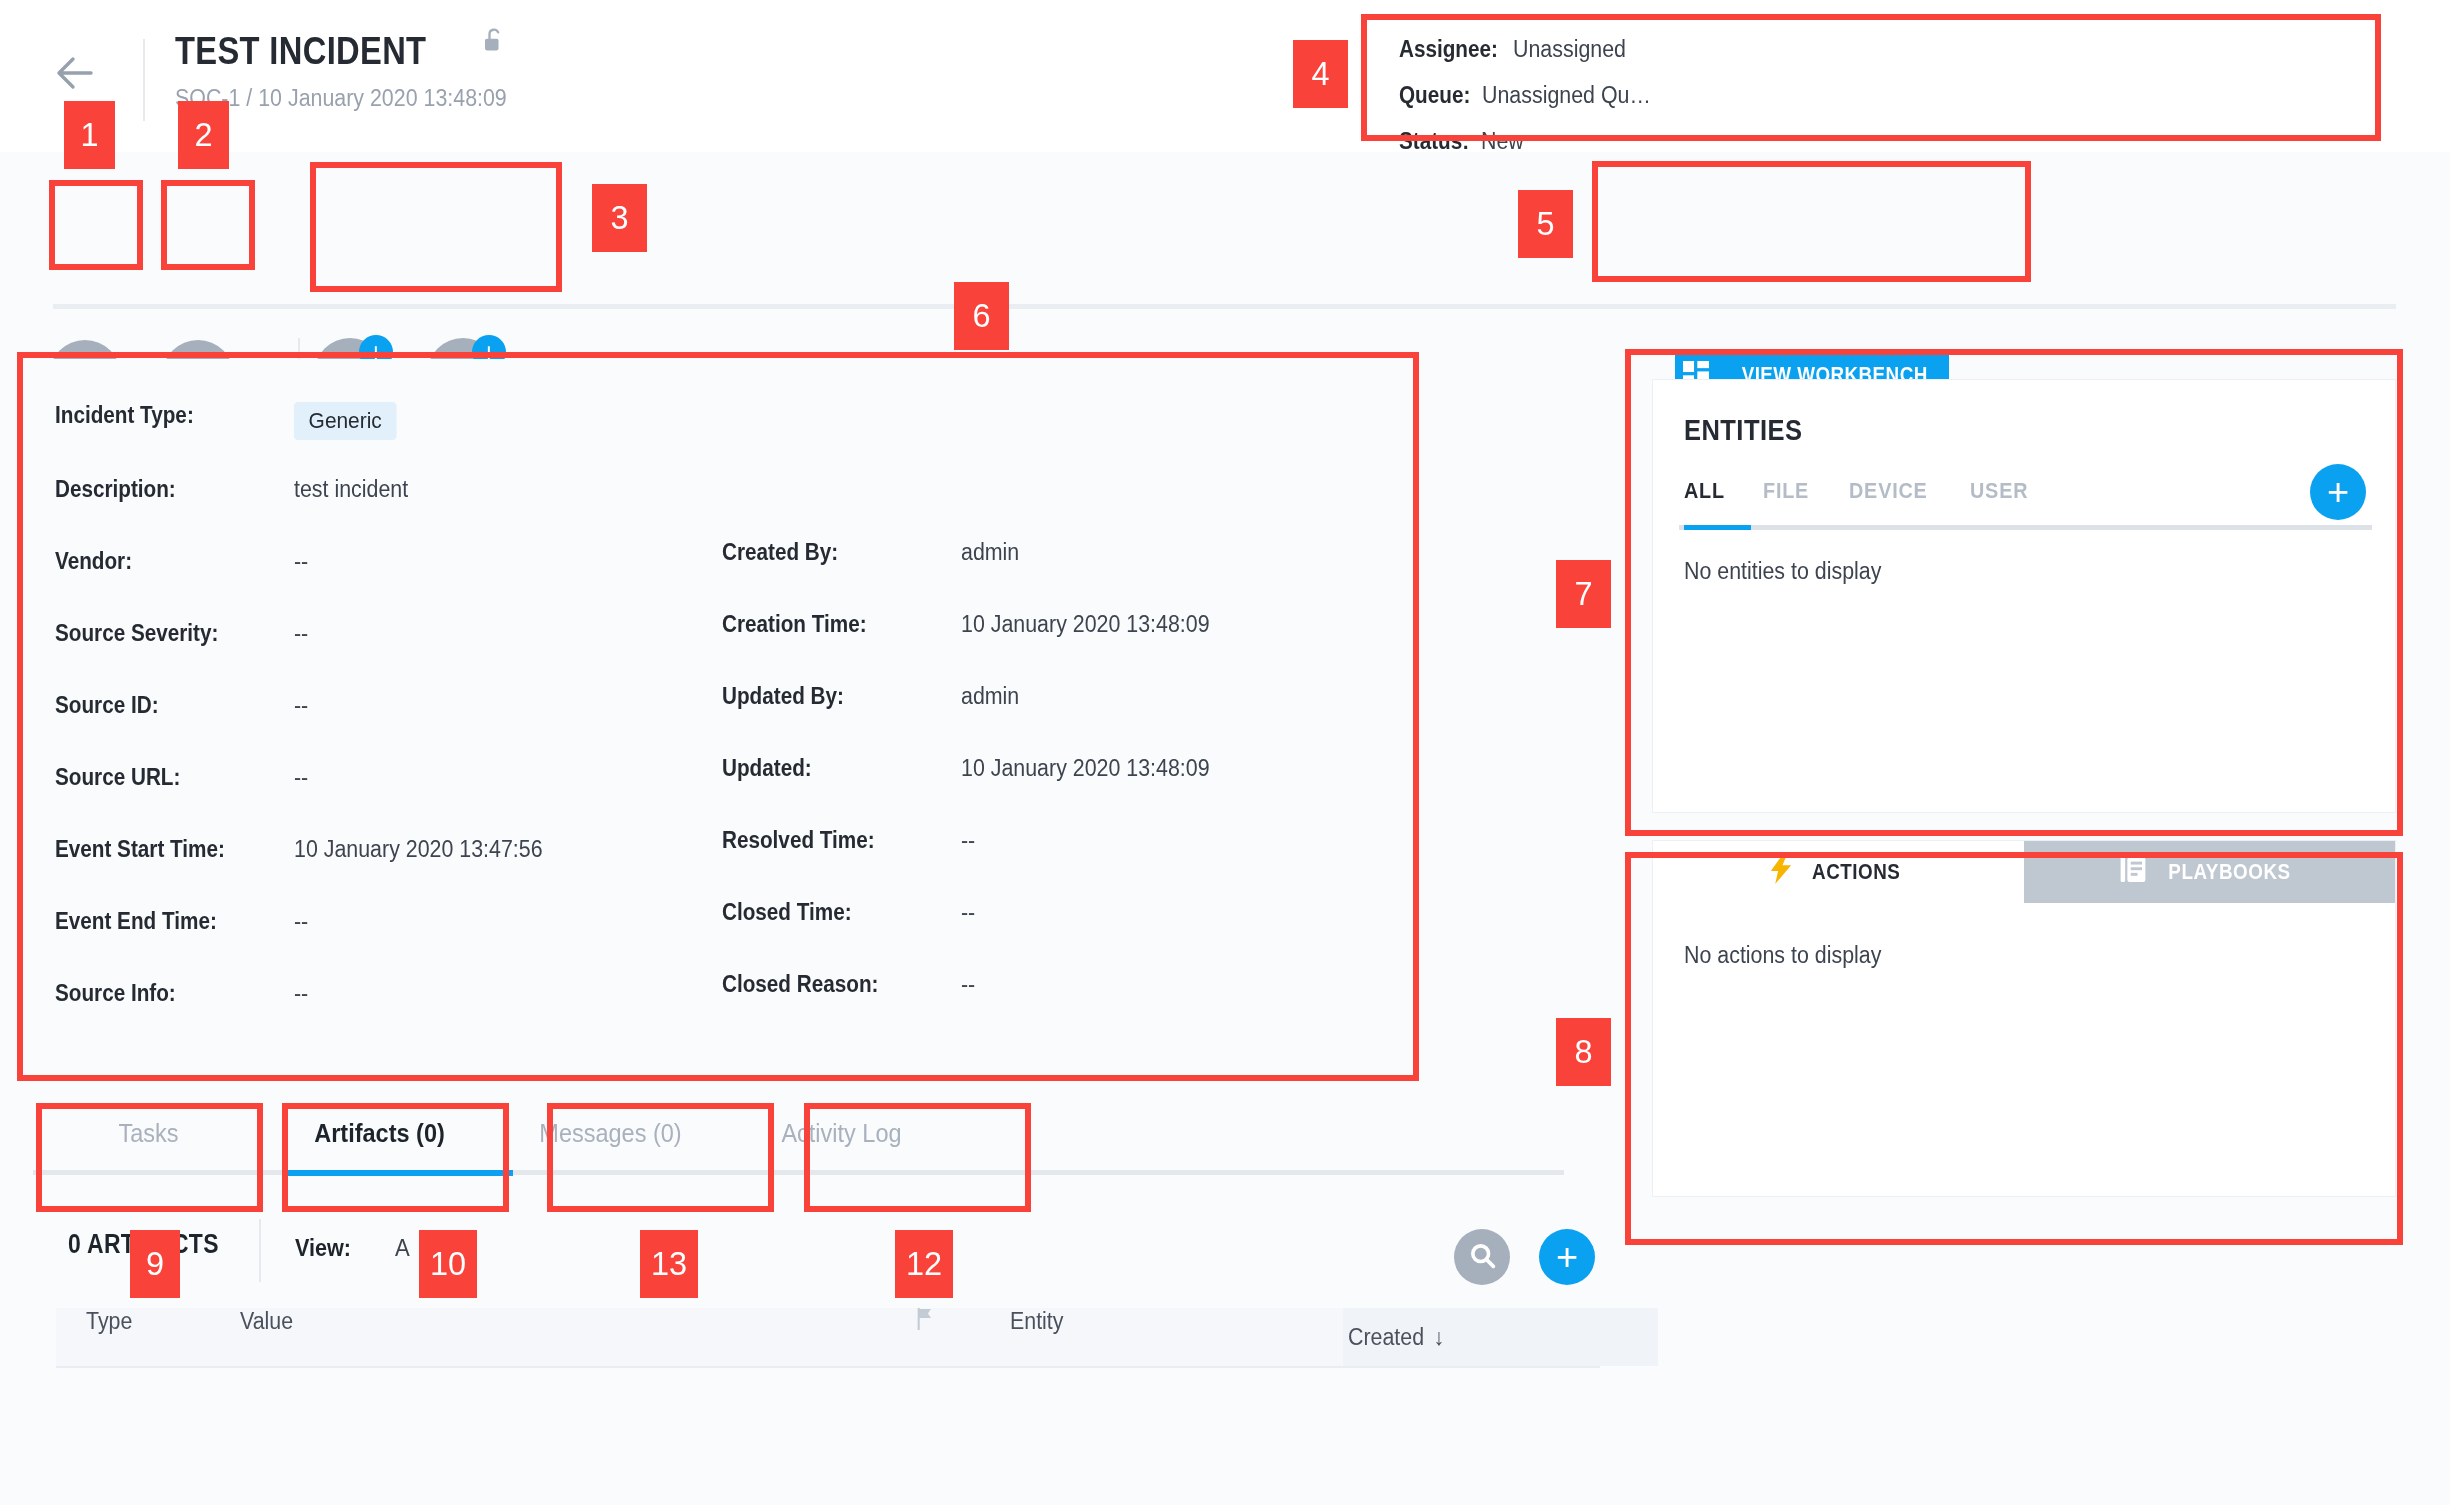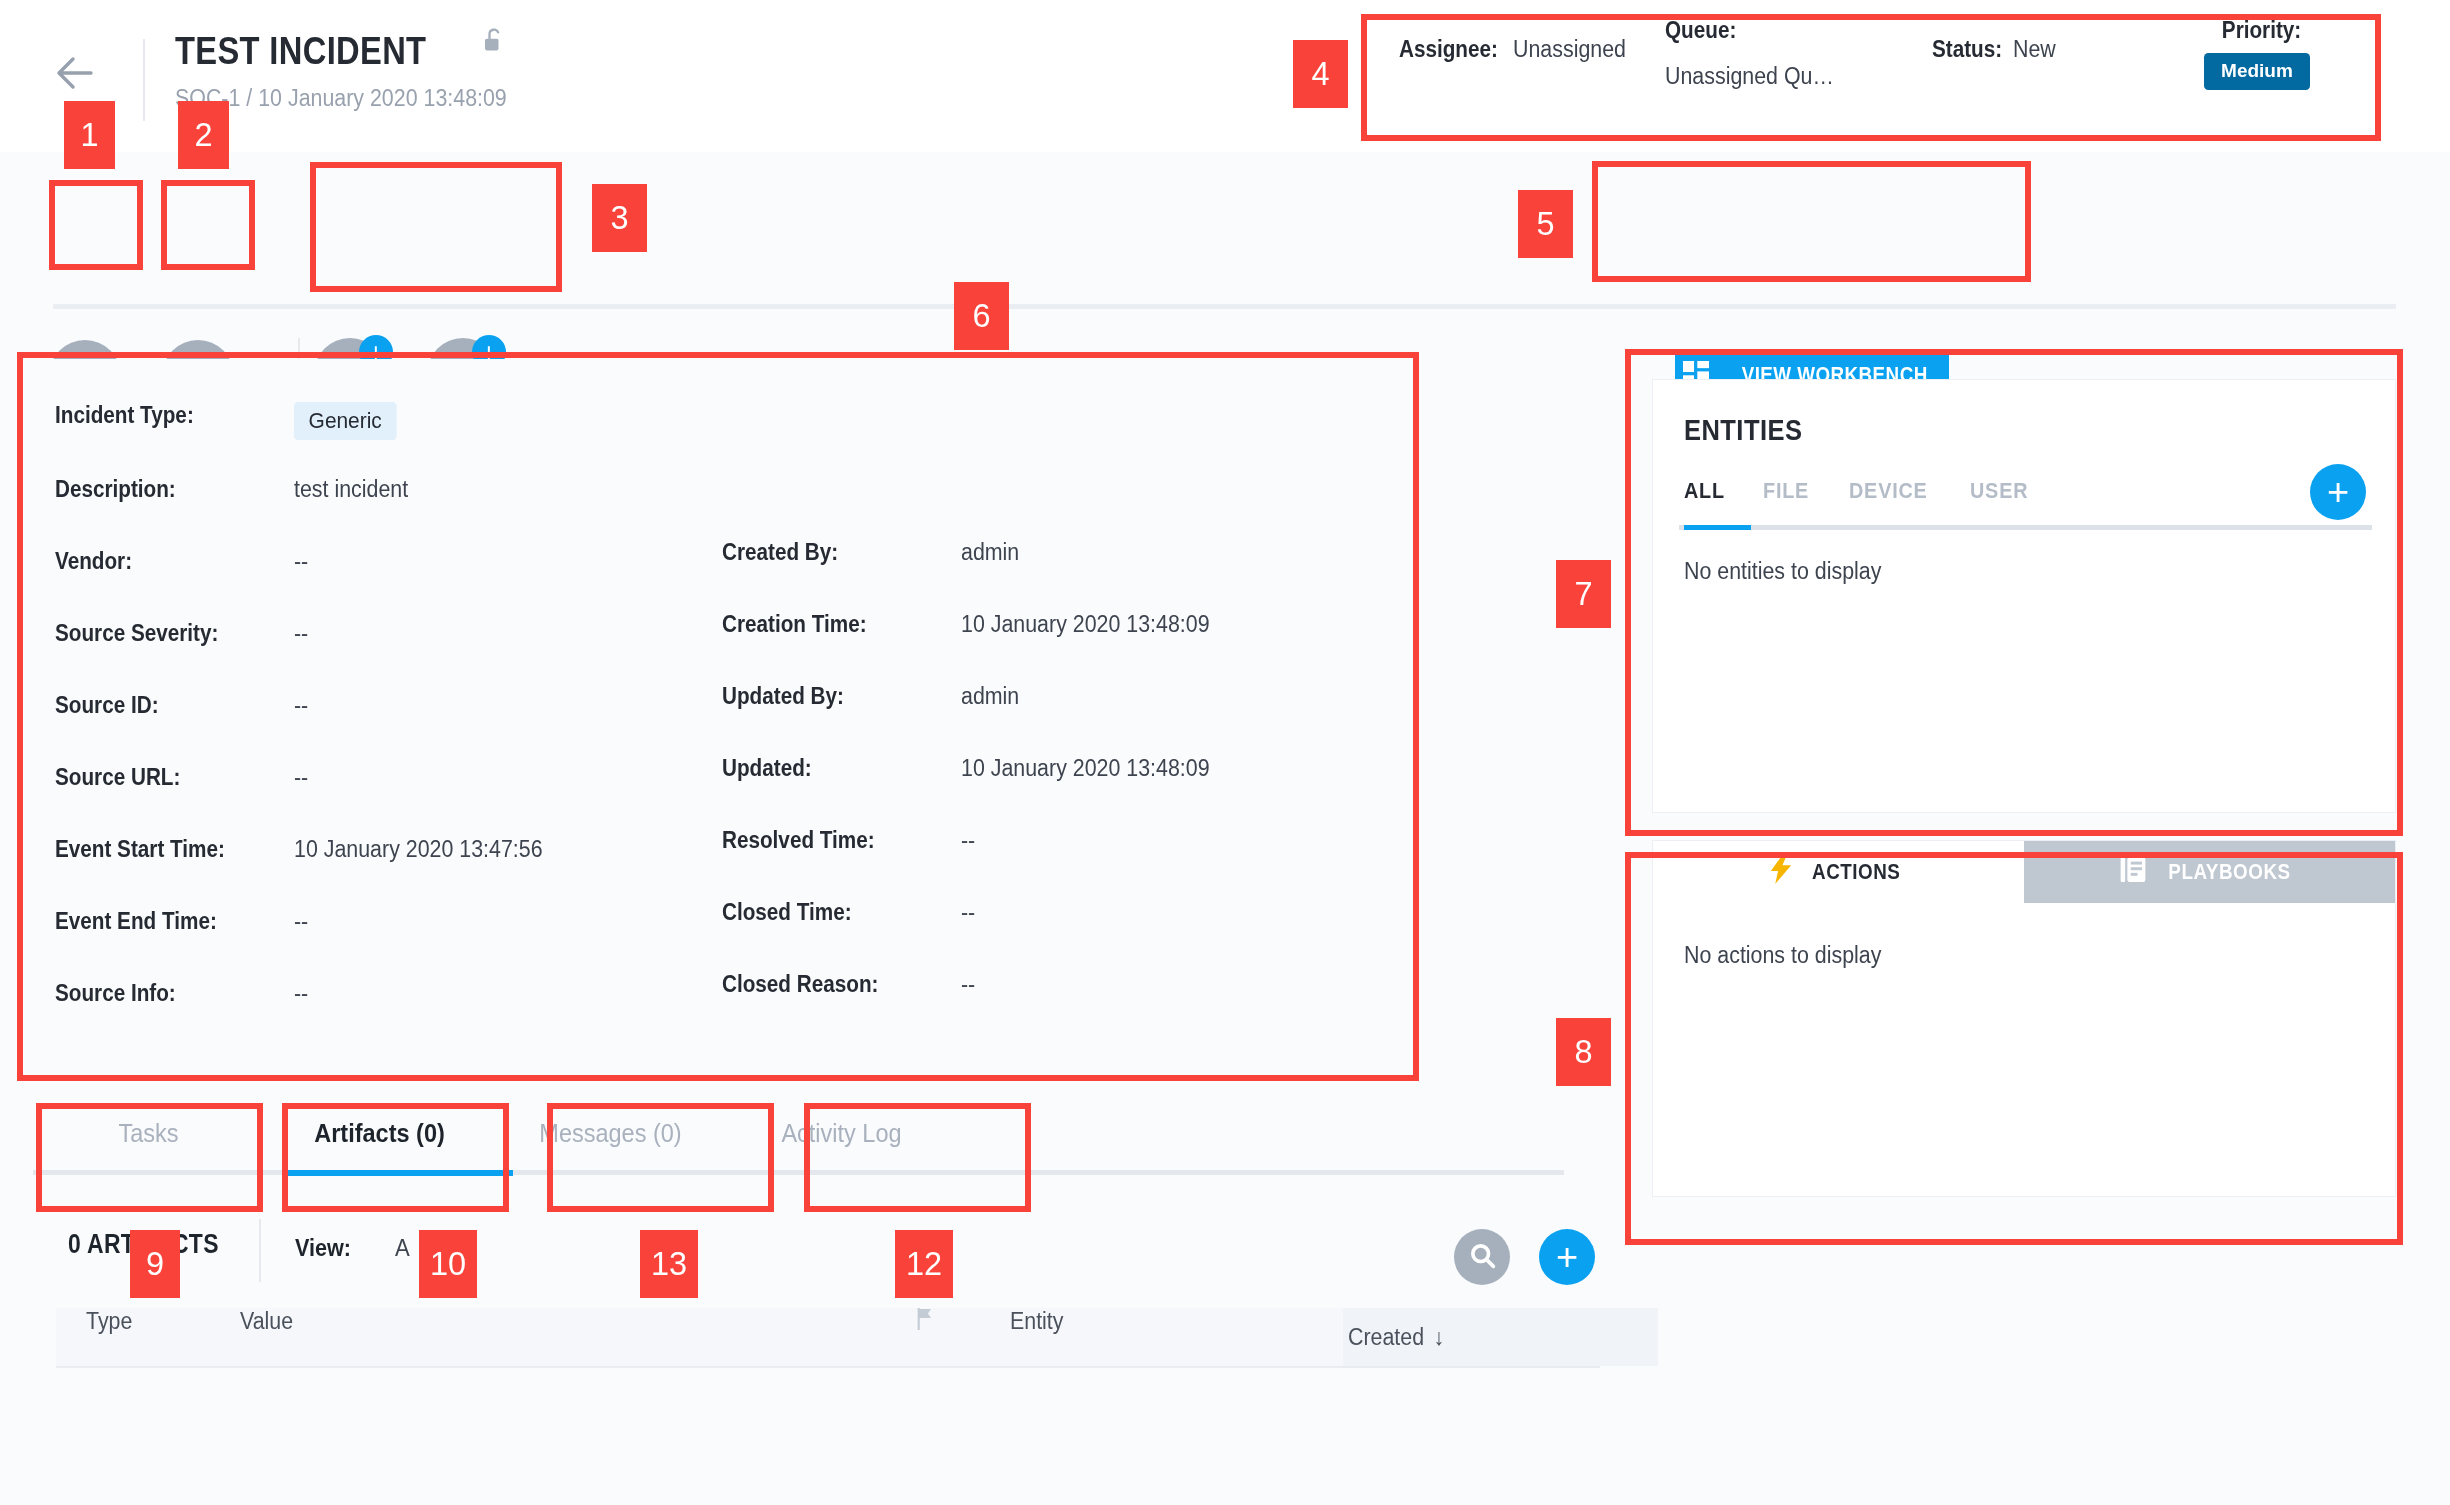--- a/index.html
+++ b/index.html
@@ -20,21 +20,21 @@
   .title-wrap { position:absolute; left:175px; top:27px; }
   .page-title { font-size:38px; font-weight:700; letter-spacing:0.4px; color:#262b33;
                 font-stretch:condensed; display:inline-block; transform:scaleX(.86);
                 transform-origin:left center; }
   .lock-icon { display:inline-block; margin-left:12px; vertical-align:10.3px; }
   .subtitle { margin-top:12px; font-size:23px; color:#98a1ad; transform:scaleX(.93);
               transform-origin:left center; }
 
   
   .status-grid { position:absolute; left:1368px; top:17px; width:1013px; height:101px;
-                 display:flex; align-items:flex-start; }
+                 display:flex; align-items:flex-start;flex-direction:column; }
   .status-cell { flex:1; padding-left:31px; }
   .status-cell.prio { flex:0 0 214px; text-align:center; padding-right:34px; padding-left:0; }
   .status-label { font-size:23px; font-weight:700; color:#262b33; transform:scaleX(.9);
                   transform-origin:left center; display:inline-block; }
   .status-cell.prio .status-label { transform-origin:right center; }
   .status-value { margin-top:19px; font-size:23px; color:#3d444f; transform:scaleX(.93);
                   transform-origin:left center; display:inline-block; }
   .prio-badge { display:inline-block; margin-top:8.6px; background:#0369a1; color:#ffffff;
                 font-size:19px; font-weight:700; padding:7.7px 17px; border-radius:4.3px; }
 

